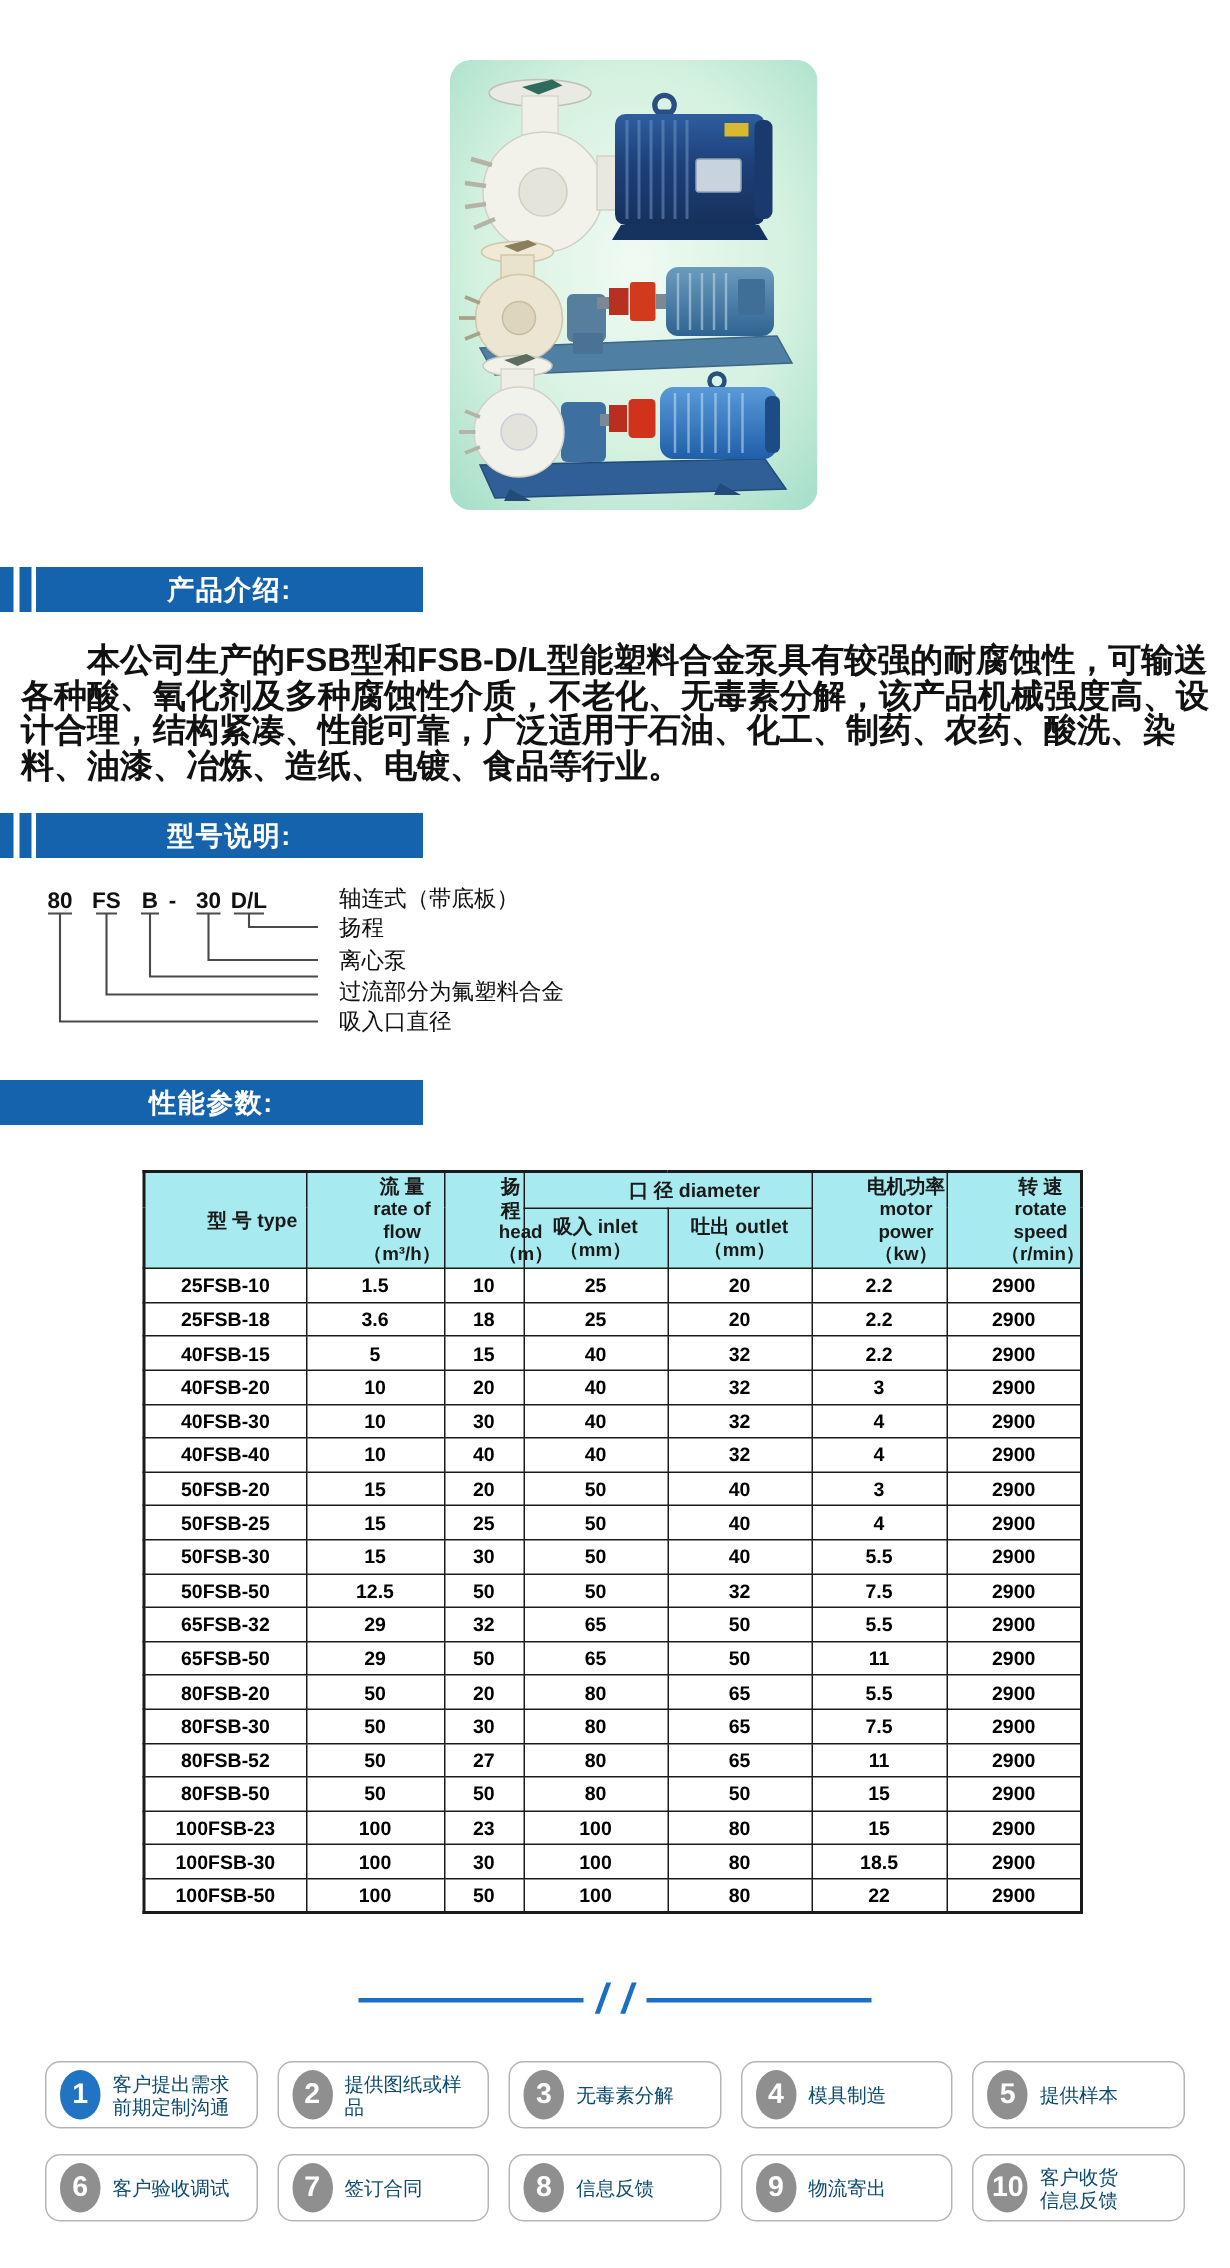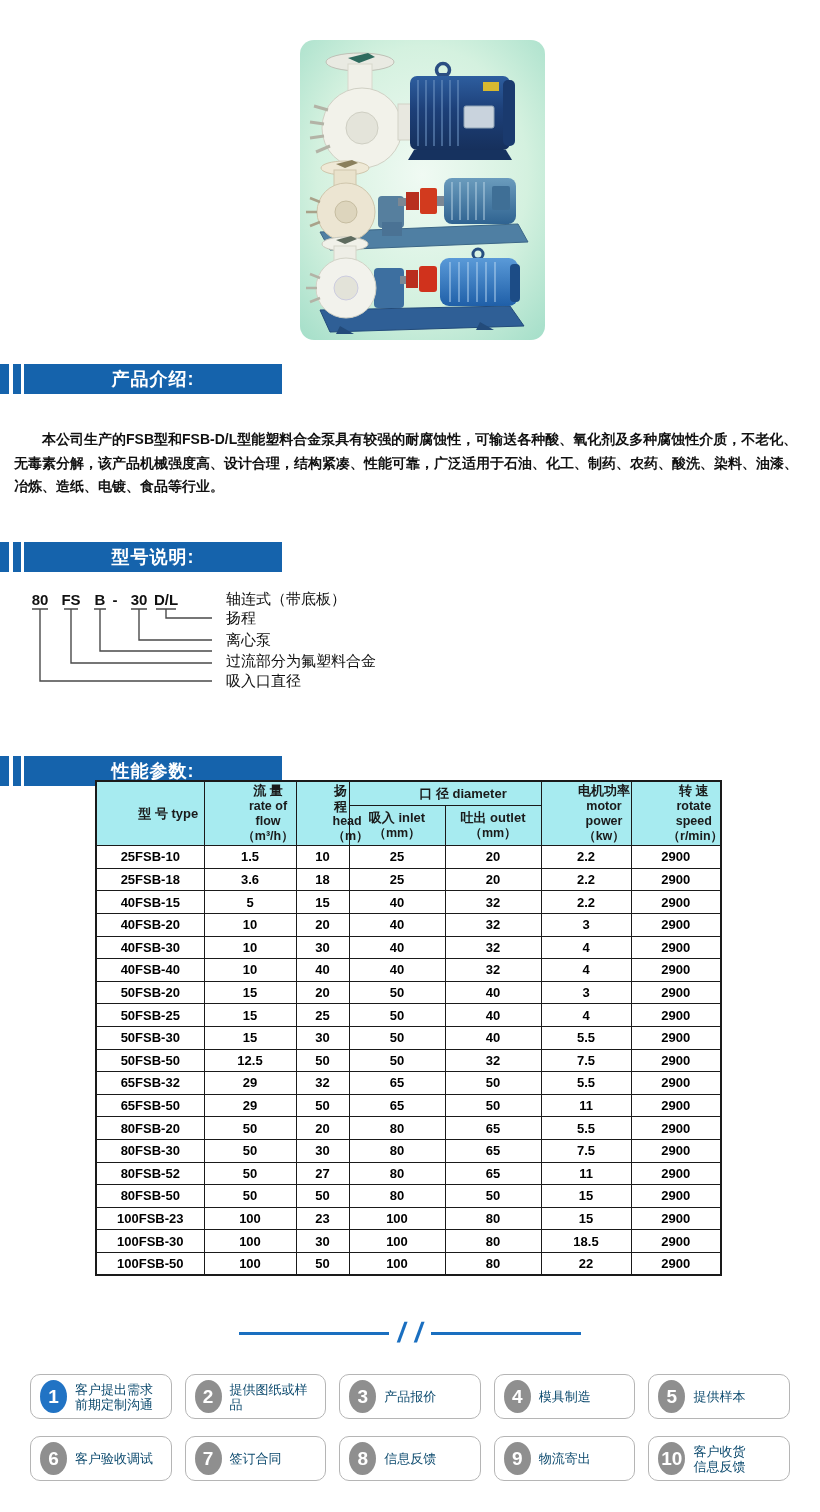--- a/index.html
+++ b/index.html
@@ -18,24 +18,24 @@
     font-family:"Liberation Sans","DejaVu Sans",sans-serif;color:var(--text-dark);
   }
   .photo{position:absolute;left:300px;top:40px;width:245px;height:300px;}
   .photo svg{display:block;}
 
   .banner{position:absolute;left:0;width:282px;height:30px;display:flex;}
   .banner .stripe1{width:9px;background:var(--banner-blue);margin-right:4px;}
   .banner .stripe2{width:8px;background:var(--banner-blue);margin-right:3px;}
   .banner .box{flex:1;background:var(--banner-blue);color:#fff;font-size:18px;font-weight:bold;
     display:flex;align-items:center;justify-content:center;letter-spacing:1px;}
-  .banner.b1{top:364px;} .banner.b2{top:542px;} .banner.b3{top:756px;}
+  .banner.b1{top:378px;} .banner.b2{top:542px;} .banner.b3{top:720px;flex-direction:column;}
 
   .intro{position:absolute;top:428px;left:14px;width:794px;margin:0;
-    font-size:14px;line-height:23.5px;font-weight:600;text-indent:2em;color:#111;}
+    font-size:22px;line-height:23.5px;font-weight:600;text-indent:2em;color:#111;}
 
   .diagram{position:absolute;left:30px;top:586px;}
   .diagram text{font-family:"Liberation Sans","DejaVu Sans",sans-serif;fill:#111;}
   .diagram .code{font-size:15px;font-weight:bold;}
   .diagram .lbl{font-size:15px;}
   .diagram path{stroke:#4a4a4a;stroke-width:1.4;fill:none;}
 
   table.perf{position:absolute;left:95px;top:780px;width:625px;border-collapse:collapse;
     border:2px solid var(--border-dark);table-layout:fixed;}
   table.perf th,table.perf td{border:1px solid var(--border-dark);text-align:center;vertical-align:middle;padding:1px 0;}
@@ -456,21 +456,21 @@
       <div class="card">
         <span class="badge active">1</span>
         <span class="lbl">客户提出需求<br>前期定制沟通</span>
       </div>
       <div class="card">
         <span class="badge">2</span>
         <span class="lbl">提供图纸或样<br>品</span>
       </div>
       <div class="card">
         <span class="badge">3</span>
-        <span class="lbl">产品报价</span>
+        <span class="lbl">无毒素分解</span>
       </div>
       <div class="card">
         <span class="badge">4</span>
         <span class="lbl">模具制造</span>
       </div>
       <div class="card">
         <span class="badge">5</span>
         <span class="lbl">提供样本</span>
       </div>
     </div>

